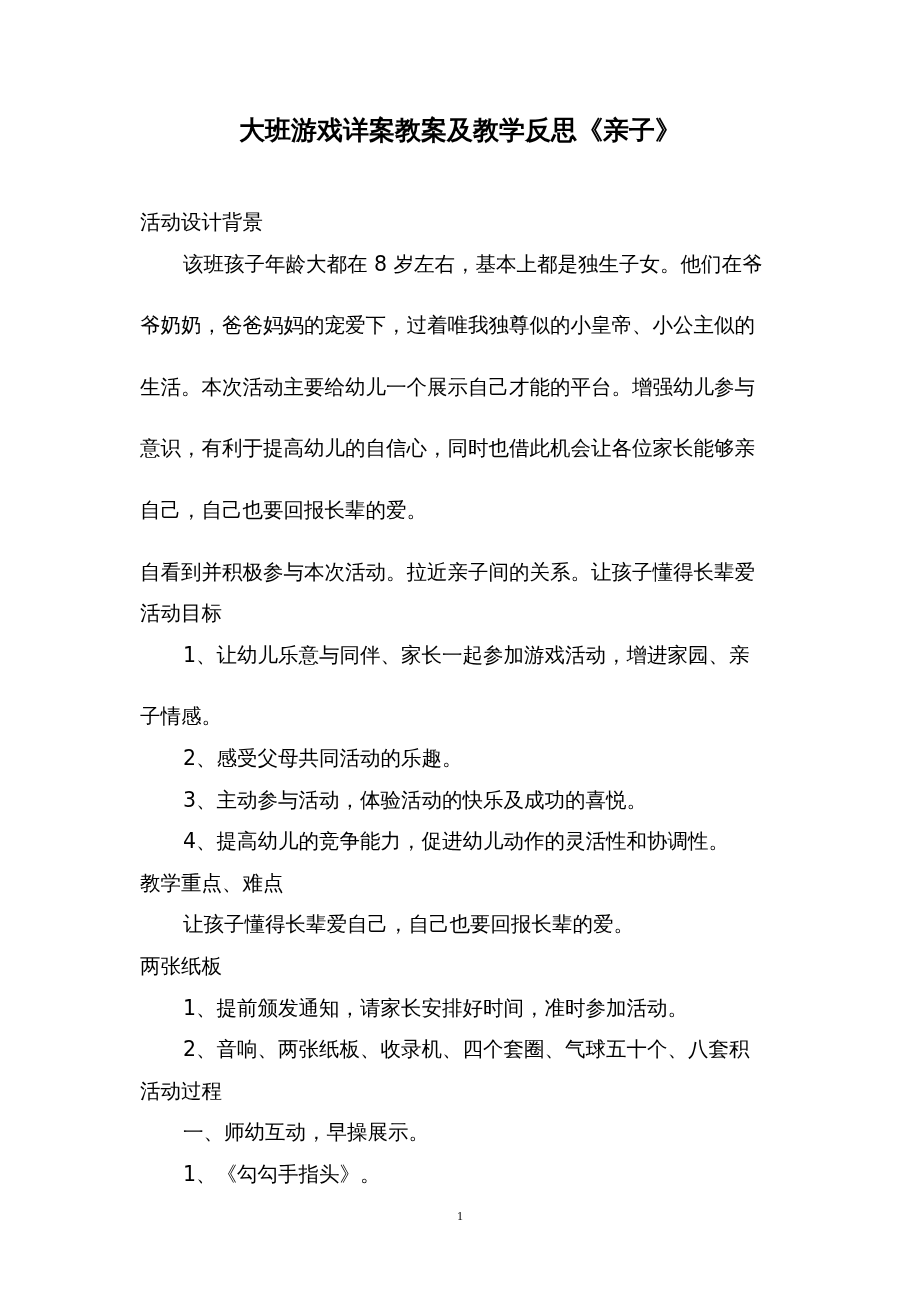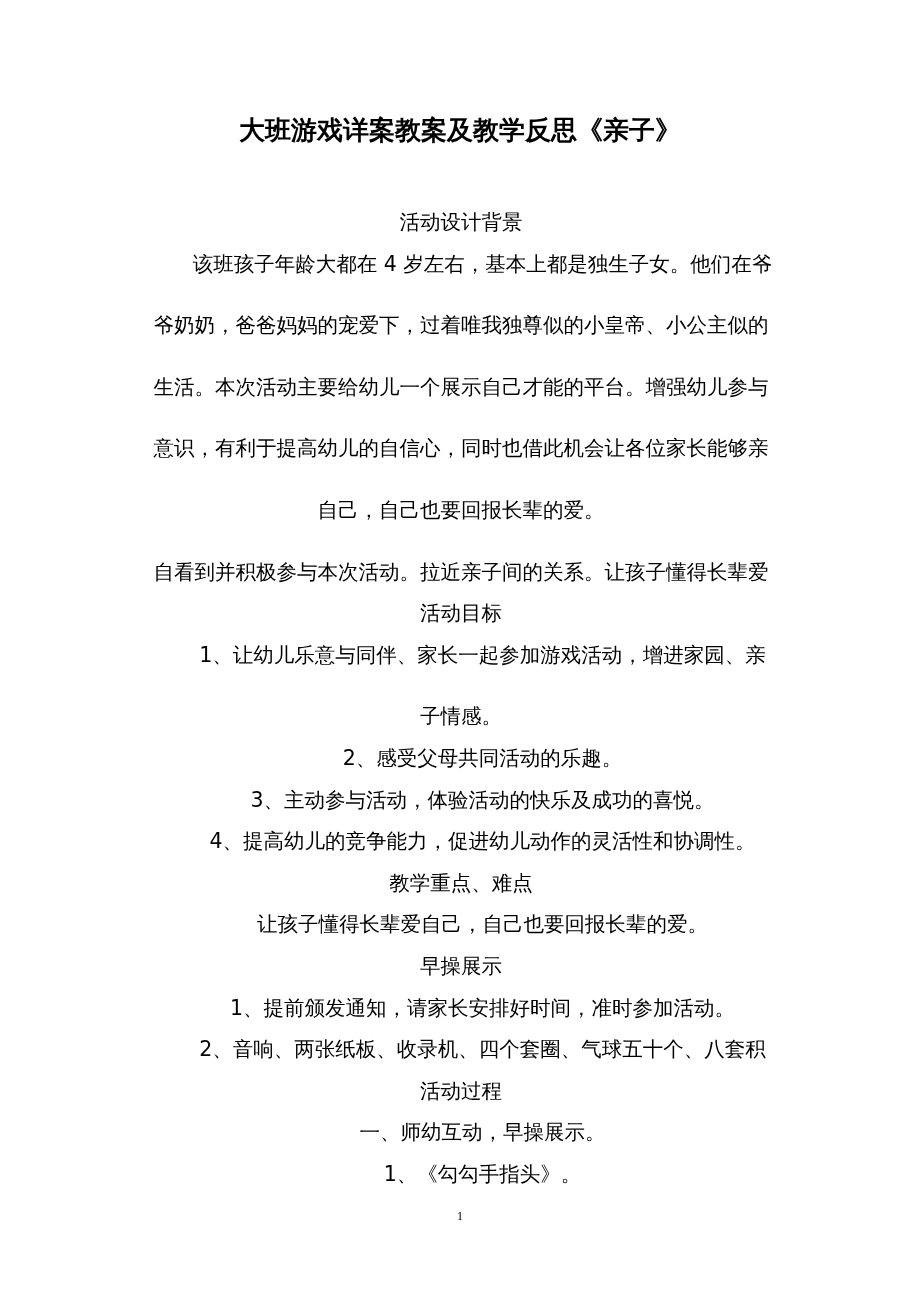--- a/index.html
+++ b/index.html
@@ -33,21 +33,20 @@
       font-weight: bold;
       letter-spacing: 0px;
     }
     .body {
       position: absolute;
       left: 140px;
       top: 202px;
       width: 642px;
       font-size: 20.5px;
       line-height: 41.6px;
-      text-align: center;
     }
     .line {
       display: block;
       white-space: nowrap;
       height: 41.6px;
       overflow: visible;
     }
     .para-first {
       padding-left: 43px;
     }
@@ -70,38 +69,38 @@
     }
   </style>
 </head>
 <body>
 
 <div class="page">
   <div class="title">大班游戏详案教案及教学反思《亲子》</div>
 
   <div class="body">
     <span class="line heading">活动设计背景</span>
-    <span class="line para-first">该班孩子年龄大都在 4 岁左右，基本上都是独生子女。他们在爷</span>
+    <span class="line para-first">该班孩子年龄大都在 8 岁左右，基本上都是独生子女。他们在爷</span>
     <span class="line cont">爷奶奶，爸爸妈妈的宠爱下，过着唯我独尊似的小皇帝、小公主似的</span>
     <span class="line cont">生活。本次活动主要给幼儿一个展示自己才能的平台。增强幼儿参与</span>
     <span class="line cont">意识，有利于提高幼儿的自信心，同时也借此机会让各位家长能够亲</span>
     <span class="line cont">自己，自己也要回报长辈的爱。</span>
     <span class="line cont">自看到并积极参与本次活动。拉近亲子间的关系。让孩子懂得长辈爱</span>
 
     <span class="line heading">活动目标</span>
     <span class="line para-first">1、让幼儿乐意与同伴、家长一起参加游戏活动，增进家园、亲</span>
     <span class="line cont">子情感。</span>
     <span class="line para-first">2、感受父母共同活动的乐趣。</span>
     <span class="line para-first">3、主动参与活动，体验活动的快乐及成功的喜悦。</span>
     <span class="line para-first">4、提高幼儿的竞争能力，促进幼儿动作的灵活性和协调性。</span>
 
     <span class="line heading">教学重点、难点</span>
     <span class="line para-first">让孩子懂得长辈爱自己，自己也要回报长辈的爱。</span>
 
-    <span class="line heading">早操展示</span>
+    <span class="line heading">两张纸板</span>
     <span class="line para-first">1、提前颁发通知，请家长安排好时间，准时参加活动。</span>
     <span class="line para-first">2、音响、两张纸板、收录机、四个套圈、气球五十个、八套积</span>
 
     <span class="line heading">活动过程</span>
     <span class="line para-first">一、师幼互动，早操展示。</span>
     <span class="line para-first">1、《勾勾手指头》。</span>
   </div>
 
   <div class="page-number">1</div>
 </div>

